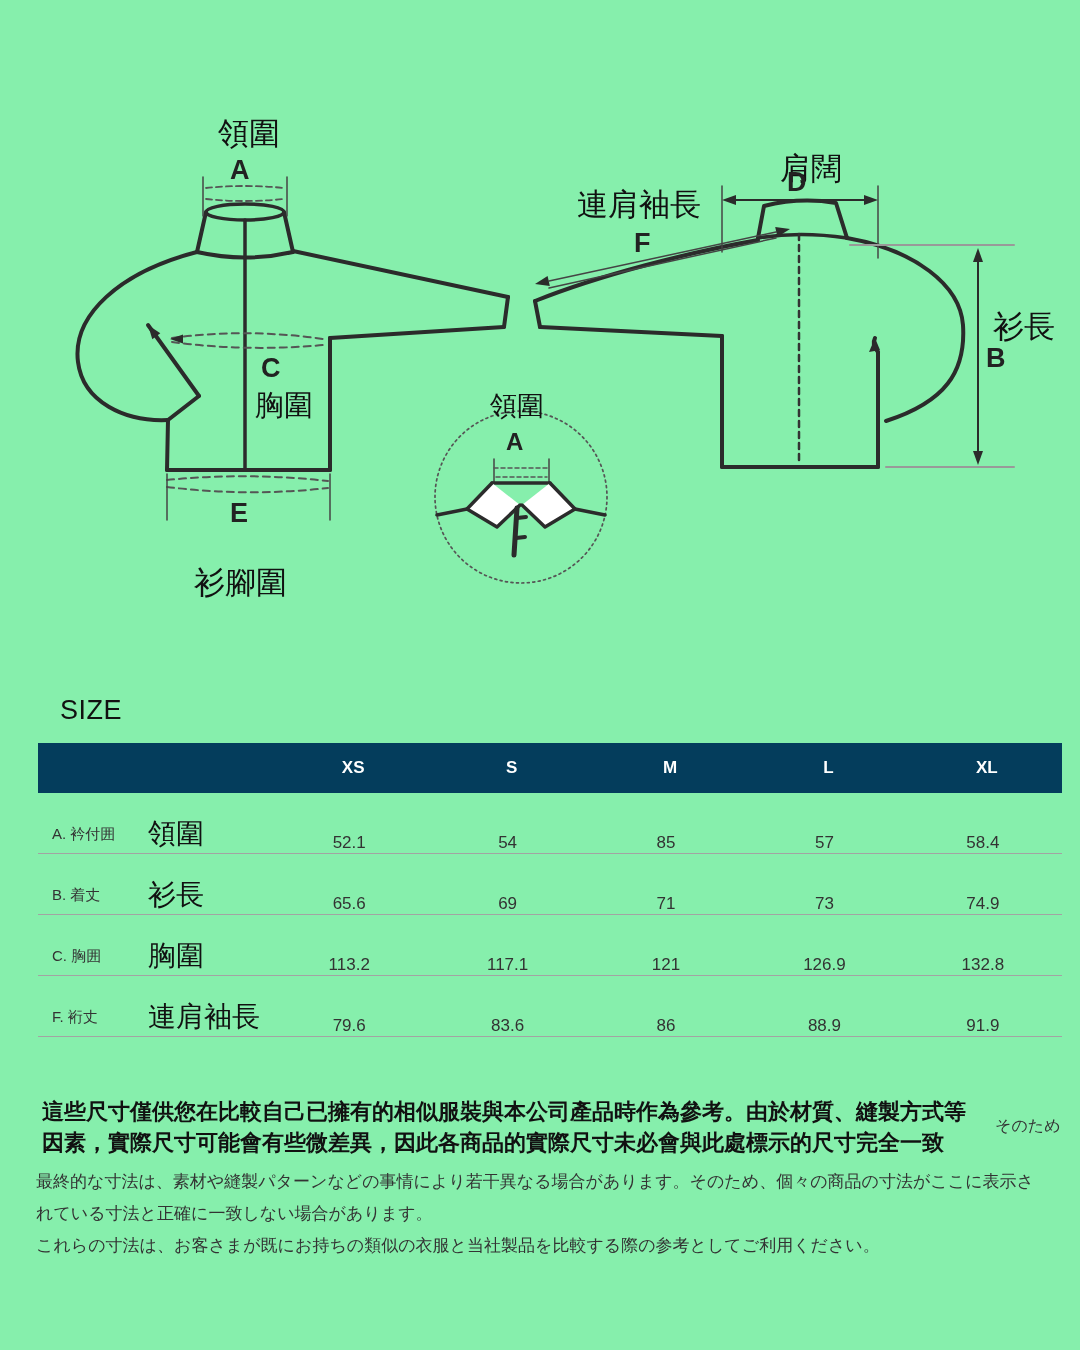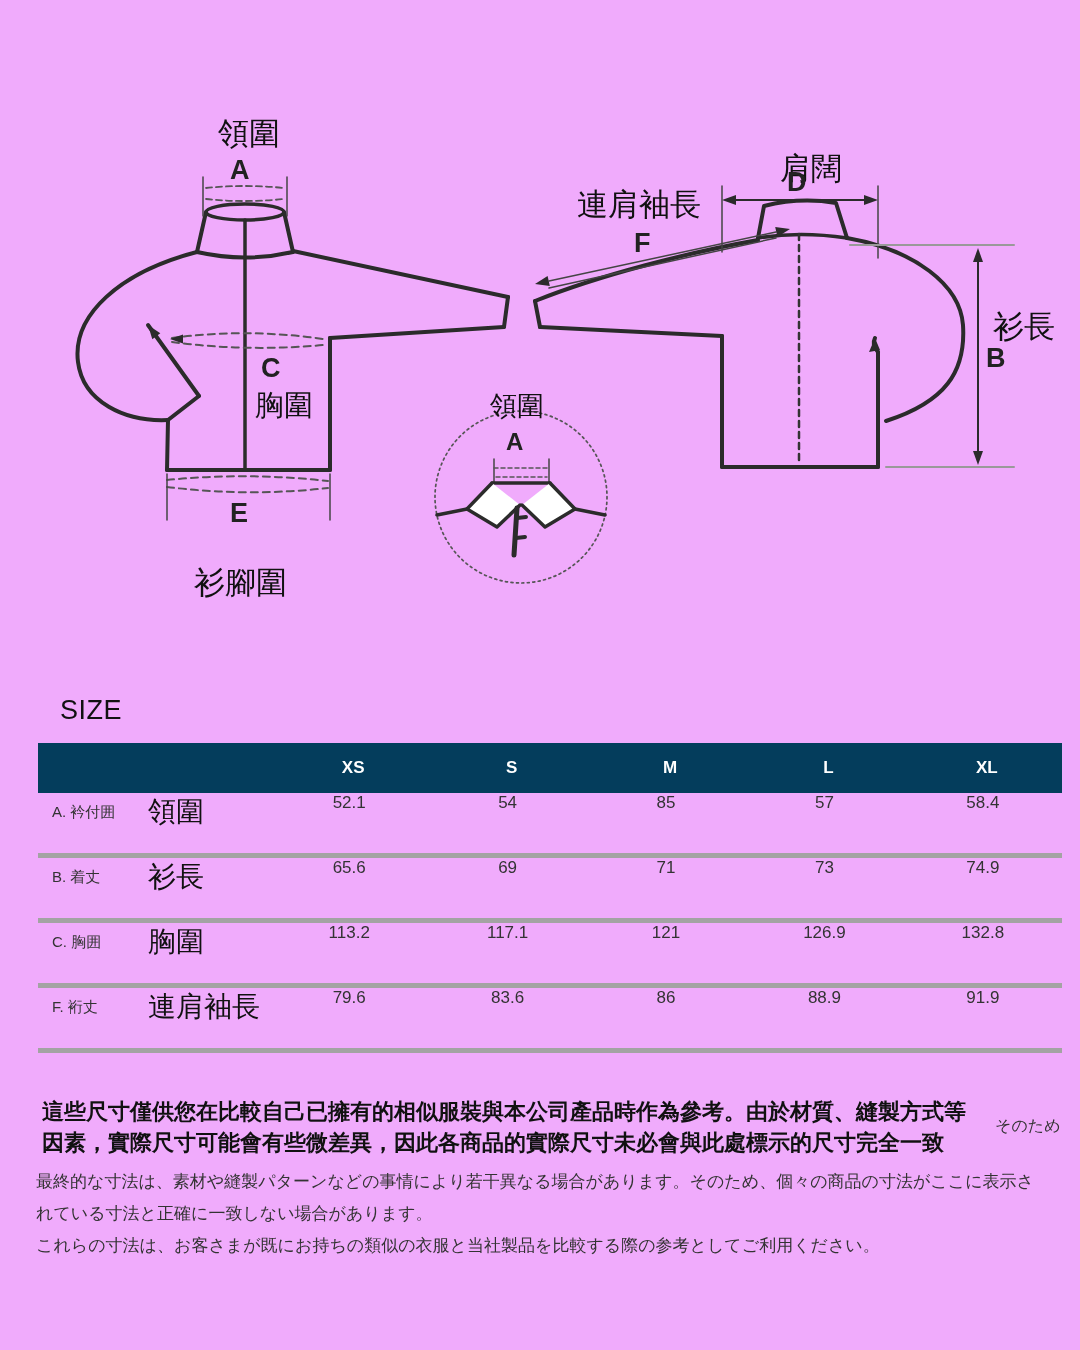--- a/index.html
+++ b/index.html
@@ -1,29 +1,29 @@
 <!DOCTYPE html>
 <html><head>
 <meta charset="utf-8">
 <style>
   html,body{margin:0;padding:0;background:#fff;}
-  #page{position:relative;width:1080px;height:1350px;background:#f0abfc;overflow:hidden;
+  #page{position:relative;width:1080px;height:1350px;background:#86efac;overflow:hidden;
         font-family:"Liberation Sans","DejaVu Sans",sans-serif;color:#111;}
   
   #diagram-svg{position:absolute;left:0;top:0;}
   .dlabel{position:absolute;white-space:nowrap;}
   .cjk-serif{font-family:"Liberation Serif","DejaVu Serif",serif;color:#111;}
   .dim-letter{font-family:"Liberation Sans","DejaVu Sans",sans-serif;font-weight:700;color:#222;}
   
   .size-title{position:absolute;left:60px;top:695px;font-size:27px;color:#111;letter-spacing:.5px;}
   .size-table{position:absolute;left:38px;top:743px;width:1024px;}
   .thead{display:flex;height:50px;background:#043d5c;align-items:center;gap:8px;}
   .thead .lbl{width:232px;}
   .thead .col{flex:1;text-align:center;color:#fff;font-size:17px;font-weight:700;}
-  .trow{display:flex;height:60px;align-items:flex-start;border-bottom:5px solid #a3a3a3;}
+  .trow{display:flex;height:60px;align-items:flex-end;border-bottom:1px solid #a3a3a3;}
   .trow .lblcell{width:232px;display:flex;align-items:center;padding-left:14px;box-sizing:border-box;}
   .trow .code{font-size:15px;color:#333;width:96px;flex:none;}
   .trow .cname{font-size:28px;color:#111;font-family:"Liberation Serif","DejaVu Serif",serif;}
   .trow .val{flex:1;text-align:center;font-size:17px;color:#333;}
   
   .note-zh{position:absolute;left:42px;top:1096px;width:930px;font-size:22px;font-weight:700;
            line-height:31px;color:#111;}
   .unit-note{position:absolute;left:995px;top:1116px;font-size:16px;color:#333;}
   .note-ja{position:absolute;left:36px;top:1166px;width:1014px;font-size:17px;line-height:32px;color:#333;}
   .note-ja p{margin:0;}

